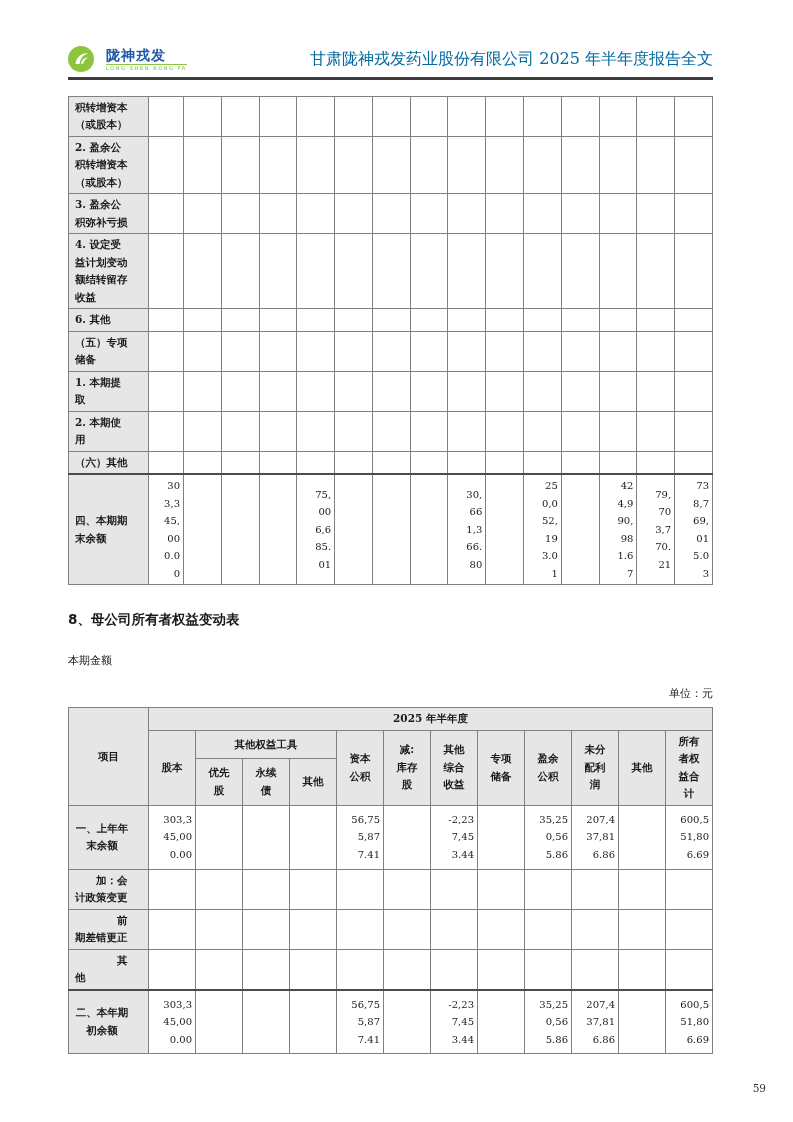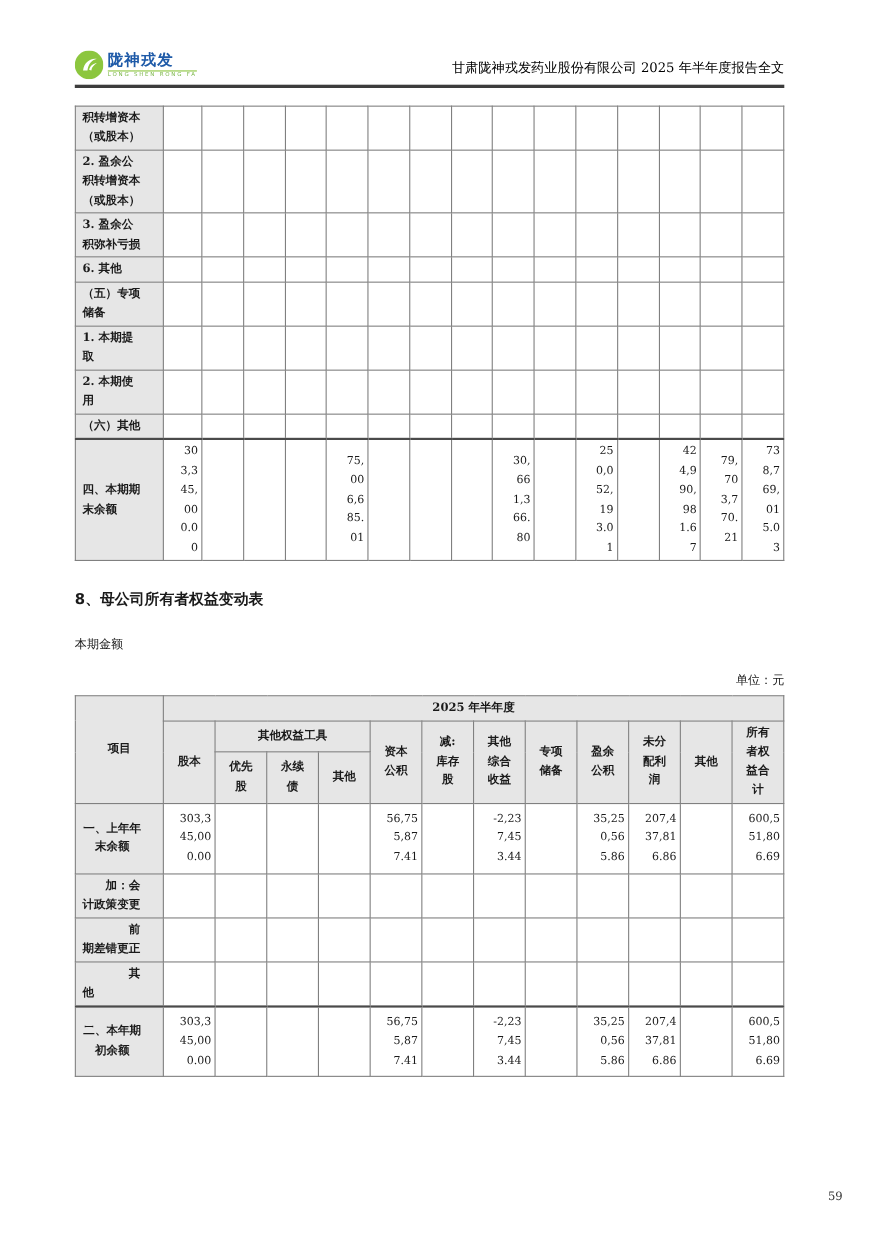--- a/index.html
+++ b/index.html
@@ -6,29 +6,29 @@
   html,body { background:#ffffff; }
   body {
     width:793px; height:1122px; overflow:hidden; position:relative;
     font-family:"DejaVu Serif","Liberation Serif",serif;
     color:#1a1a1a;
   }
   .content { width:645px; margin-left:68px; }
 
   
   .page-header { padding-top:46px; display:flex; justify-content:space-between; align-items:flex-end; }
-  .logo { display:flex; align-items:center; gap:4px; }
+  .logo { display:flex; align-items:center; gap:12px; }
   .logo-mark { width:26px; height:26px; }
   .logo-texts { display:flex; flex-direction:column; line-height:1; }
   .logo-cn { font-size:14px; font-weight:bold; color:#1e5aa8; letter-spacing:1px;
              font-family:"DejaVu Sans","Liberation Sans",sans-serif; }
   .logo-en { font-size:5px; color:#7ab648; letter-spacing:1.6px; margin-top:2px;
              border-top:1px solid #8cc63e; padding-top:1px;
              font-family:"DejaVu Sans","Liberation Sans",sans-serif; }
-  .doc-title { font-size:12px; color:#000000; padding-bottom:2px; }
+  .doc-title { font-size:16px; color:#0369a1; padding-bottom:2px; }
   .header-rule { height:2.5px; background:#3c3c3c; margin-top:5px; }
 
   
   table { border-collapse:collapse; table-layout:fixed; width:645px; margin-top:16px;
           border:1.5px solid #4a4a4a; }
   th, td { border:1px solid #808080; vertical-align:middle; }
   th { font-weight:bold; }
   .row-label, .hdr { background:#e6e6e6; }
   .row-label {
     text-align:left; font-size:10.5px; line-height:17.5px;
@@ -136,20 +136,38 @@
           <td class="val"></td>
           <td class="val"></td>
           <td class="val"></td>
           <td class="val"></td>
           <td class="val"></td>
           <td class="val"></td>
           <td class="val"></td>
         </tr>
         <tr>
           <th class="row-label">3. 盈余公积弥补亏损</th>
+          <td class="val"></td>
+          <td class="val"></td>
+          <td class="val"></td>
+          <td class="val"></td>
+          <td class="val"></td>
+          <td class="val"></td>
+          <td class="val"></td>
+          <td class="val"></td>
+          <td class="val"></td>
+          <td class="val"></td>
+          <td class="val"></td>
+          <td class="val"></td>
+          <td class="val"></td>
+          <td class="val"></td>
+          <td class="val"></td>
+        </tr>
+        <tr>
+          <th class="row-label">4. 设定受益计划变动额结转留存收益</th>
           <td class="val"></td>
           <td class="val"></td>
           <td class="val"></td>
           <td class="val"></td>
           <td class="val"></td>
           <td class="val"></td>
           <td class="val"></td>
           <td class="val"></td>
           <td class="val"></td>
           <td class="val"></td>

